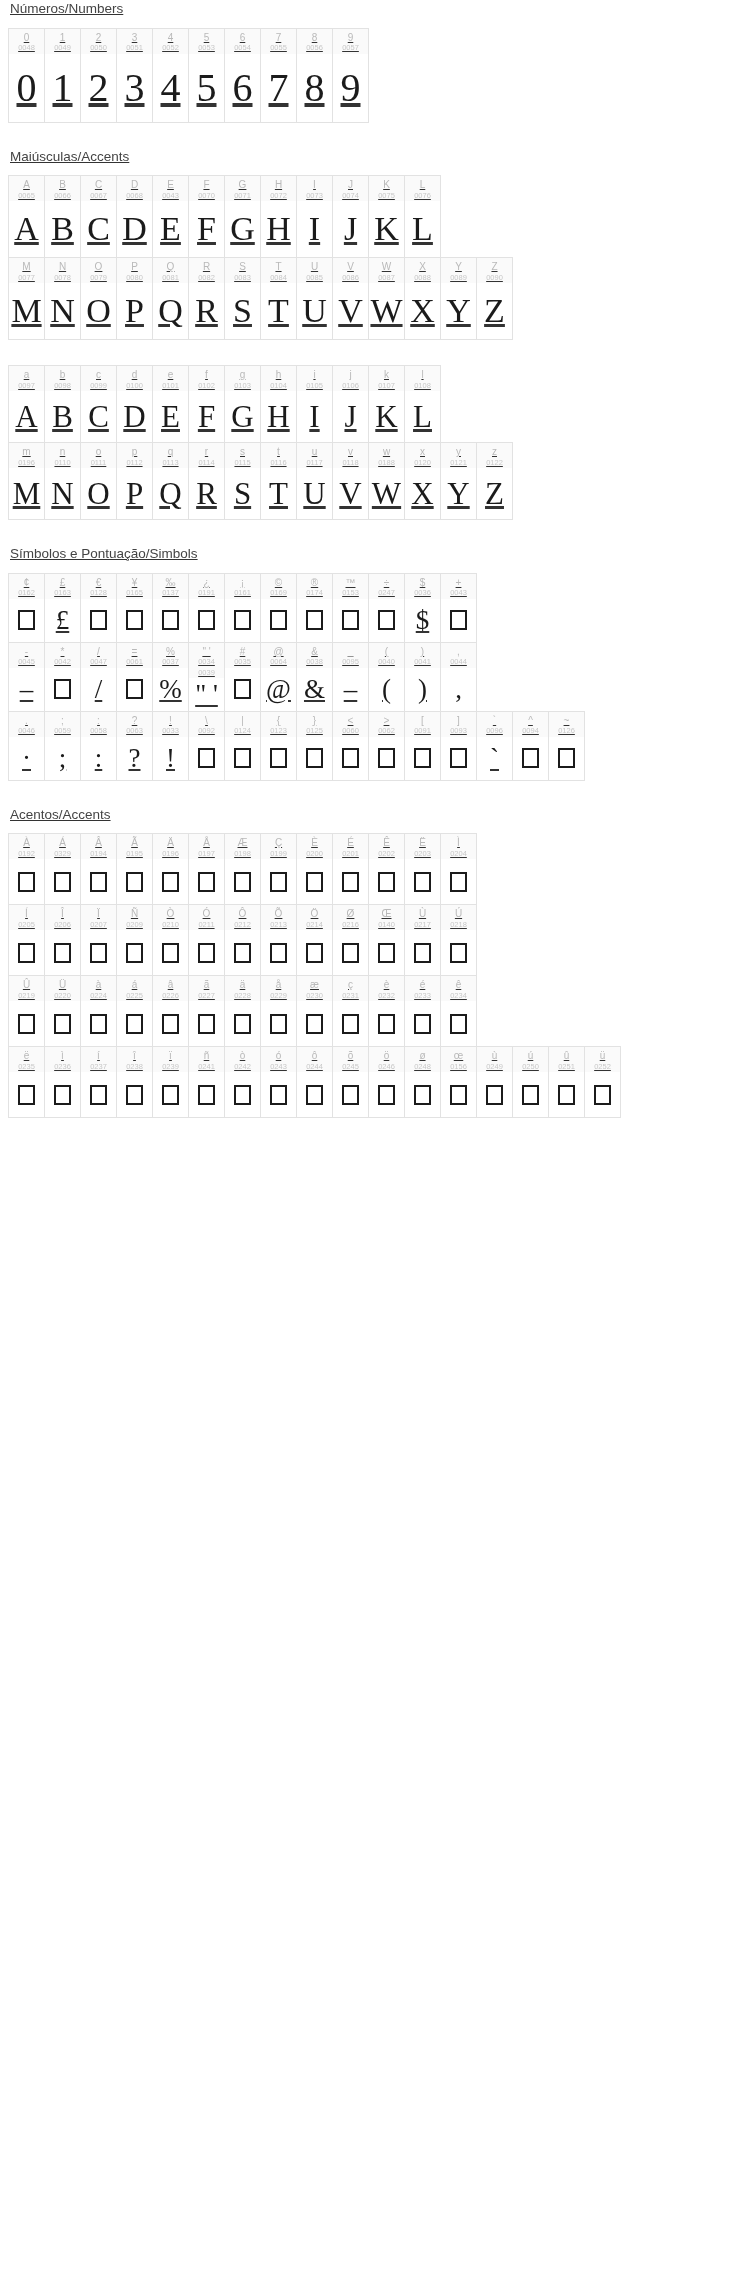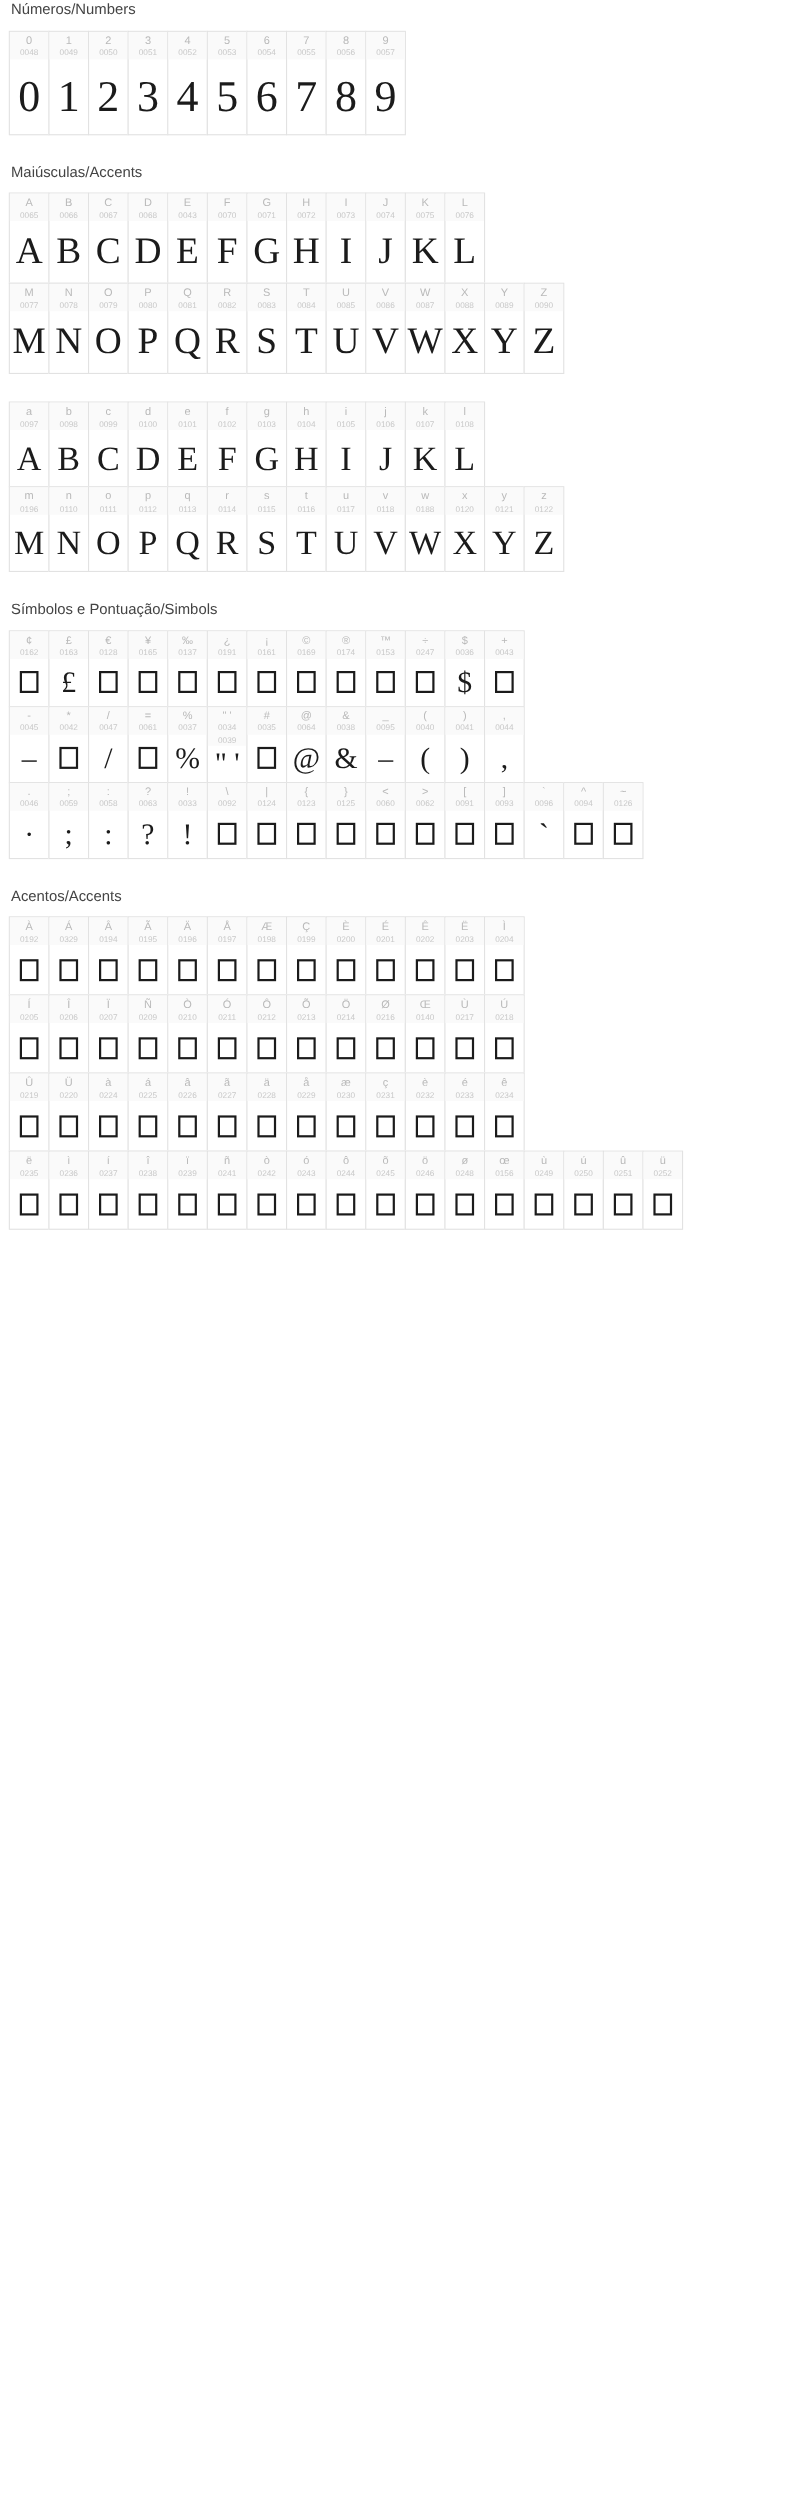--- a/index.html
+++ b/index.html
@@ -9,20 +9,21 @@
   }
   body {
     width: 730px;
     font-family: "Liberation Sans", sans-serif;
     color: #333333;
   }
   .page {
     width: 730px;
     box-sizing: border-box;
     padding: 0 8px;
+    text-decoration: underline;
   }
   .section {
     margin-bottom: 26px;
   }
   .section-title {
     font-size: 13.5px;
     color: #444444;
     margin: 0 0 10px 2px;
     font-weight: normal;
     line-height: 1.3;

